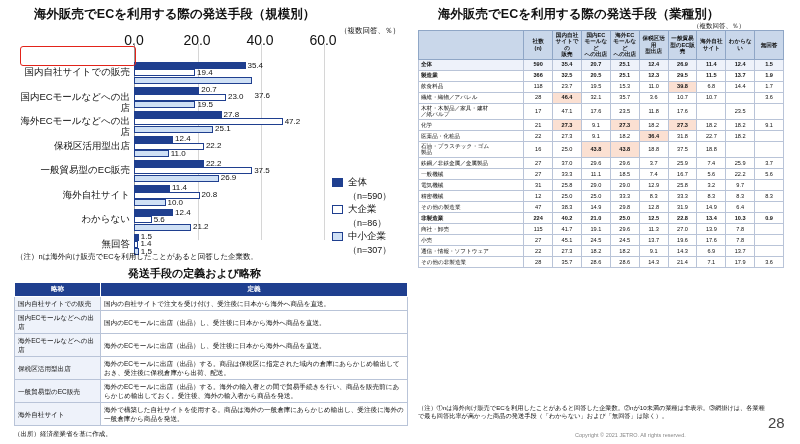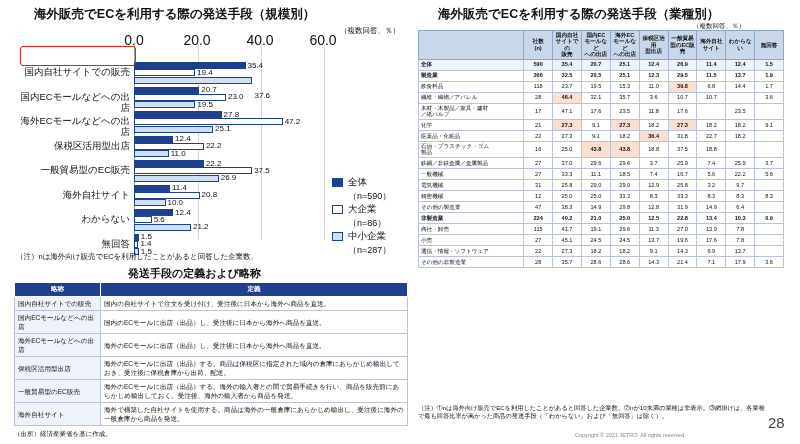--- a/index.html
+++ b/index.html
@@ -217,21 +217,21 @@
       <div class="n">（n=590）</div>
       <div class="row">
         <span class="sw s1"></span>
         <span>大企業</span>
       </div>
       <div class="n">（n=86）</div>
       <div class="row">
         <span class="sw s2"></span>
         <span>中小企業</span>
       </div>
-      <div class="n">（n=287）</div>
+      <div class="n">（n=307）</div>
     </div>
   </div>
 
   <div class="note-left">（注）nは海外向け販売でECを利用したことがあると回答した企業数。</div>
 
   <div class="deftitle">発送手段の定義および略称</div>
   <table class="deftable">
     <thead>
       <tr>
         <th>略称</th>

